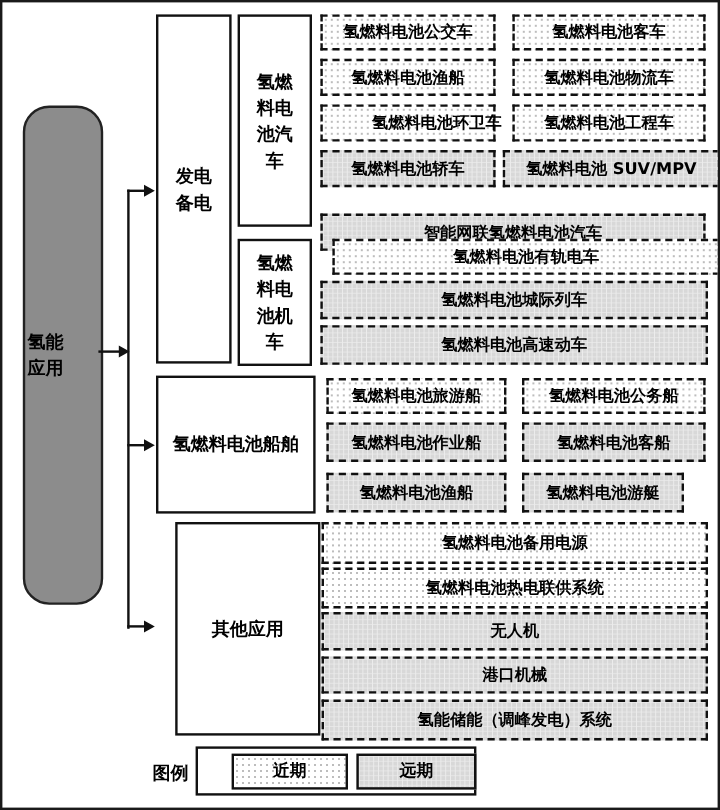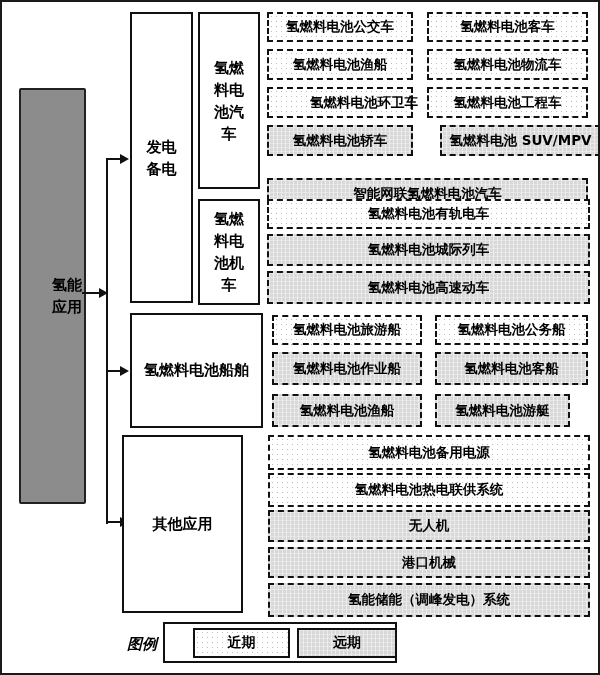--- a/index.html
+++ b/index.html
@@ -4,22 +4,22 @@
 <style>
   html,body{margin:0;padding:0;background:#fff;}
   .canvas{
     position:relative;width:600px;height:675px;background:#fff;
     border:2px solid #1a1a1a;box-sizing:border-box;overflow:hidden;
     font-family:"DejaVu Sans","Liberation Sans",sans-serif;color:#000;
   }
   
   .root-box{
     position:absolute;left:17px;top:86px;width:63px;height:412px;
-    background:var(--root-fill,#8c8c8c);border:2px solid #222;border-radius:2px;
-    display:flex;align-items:center;justify-content:flex-end;text-align:center;
+    background:var(--root-fill,#8c8c8c);border:2px solid #222;border-radius:22px;
+    display:flex;align-items:center;justify-content:flex-start;text-align:center;
   }
   .wrap-narrow{display:inline-block;width:34px;font-size:15px;font-weight:bold;line-height:22px;word-break:break-all;}
   
   .line{position:absolute;background:var(--line-color,#111);}
   .trunk{left:104px;top:156px;width:2px;height:366px;}
   .feed-h{left:80px;top:290px;width:19px;height:2px;}
   .b1{left:104px;top:156px;width:15px;height:2px;}
   .b2{left:104px;top:368px;width:15px;height:2px;}
   .b3{left:104px;top:519px;width:15px;height:2px;}
   .arrow{position:absolute;width:0;height:0;border-top:5px solid transparent;border-bottom:5px solid transparent;border-left:9px solid var(--line-color,#111);}
@@ -30,21 +30,21 @@
   
   .cat{
     position:absolute;border:2px solid #111;background:#fff;box-sizing:border-box;
     display:flex;align-items:center;justify-content:center;text-align:center;
     font-weight:bold;font-size:15px;
   }
   .cat-power{left:128px;top:10px;width:63px;height:291px;}
   .cat-vehicles{left:196px;top:10px;width:62px;height:177px;}
   .cat-locomotives{left:196px;top:197px;width:62px;height:106px;}
   .cat-ships{left:128px;top:311px;width:133px;height:115px;}
-  .cat-others{left:120px;top:433px;width:121px;height:178px;}
+  .cat-others{left:144px;top:433px;width:121px;height:178px;}
   
   .item{
     position:absolute;border:2px dashed #111;box-sizing:border-box;
     display:flex;align-items:center;justify-content:center;text-align:center;
     font-weight:bold;font-size:13.5px;white-space:nowrap;
   }
   .near{
     background-color:var(--near-fill,#fff);
     background-image:radial-gradient(#bdbdbd 0.9px, rgba(0,0,0,0) 1px);
     background-size:5px 5px;
@@ -54,39 +54,39 @@
     background-image:linear-gradient(90deg,#ececec 1px,rgba(0,0,0,0) 1px),linear-gradient(#e6e6e6 1px,rgba(0,0,0,0) 1px);
     background-size:4px 4px;
   }
   .vi0{left:265px;top:10px;width:146px;height:30px;}
   .vi1{left:425px;top:10px;width:161px;height:30px;}
   .vi2{left:265px;top:47px;width:146px;height:31px;}
   .vi3{left:425px;top:47px;width:161px;height:31px;}
   .vi4{left:265px;top:85px;width:146px;height:31px;padding-left:48px;}
   .vi5{left:425px;top:85px;width:161px;height:31px;}
   .vi6{left:265px;top:123px;width:146px;height:31px;}
-  .vi7{left:438px;top:123px;width:161px;height:31px;}
+  .vi7{left:417px;top:123px;width:181px;height:31px;}
   .vi8{left:265px;top:176px;width:321px;height:31px;}
-  .li0{left:265px;top:197px;width:323px;height:30px;}
+  .li0{left:275px;top:197px;width:323px;height:30px;}
   .li1{left:265px;top:232px;width:323px;height:32px;}
   .li2{left:265px;top:269px;width:323px;height:33px;}
   .si0{left:270px;top:313px;width:150px;height:30px;}
   .si1{left:433px;top:313px;width:153px;height:30px;}
   .si2{left:270px;top:350px;width:150px;height:33px;}
   .si3{left:433px;top:350px;width:153px;height:33px;}
   .si4{left:270px;top:392px;width:150px;height:33px;}
   .si5{left:433px;top:392px;width:135px;height:33px;}
   .oi0{left:266px;top:433px;width:322px;height:35px;}
   .oi1{left:266px;top:471px;width:322px;height:34px;}
   .oi2{left:266px;top:508px;width:322px;height:32px;}
   .oi3{left:266px;top:545px;width:322px;height:31px;}
   .oi4{left:266px;top:581px;width:322px;height:34px;}
   
   .legend-outline{position:absolute;left:161px;top:620px;width:234px;height:41px;border:2px solid #111;box-sizing:border-box;}
-  .legend-title{position:absolute;left:125px;top:631px;background:#fff;padding:2px 4px 2px 0;font-weight:bold;font-size:15px;z-index:2;font-style:italic;}
+  .legend-title{position:absolute;left:125px;top:631px;background:#fff;padding:2px 4px 2px 0;font-weight:bold;font-size:15px;z-index:2;}
   .legend-sample{
     position:absolute;border:2px solid #111;box-sizing:border-box;
     display:flex;align-items:center;justify-content:center;font-weight:bold;font-size:14px;z-index:2;
   }
   .s-near{left:191px;top:626px;width:97px;height:30px;}
   .s-far{left:295px;top:626px;width:100px;height:30px;}
 </style>
 </head>
 <body>
 

